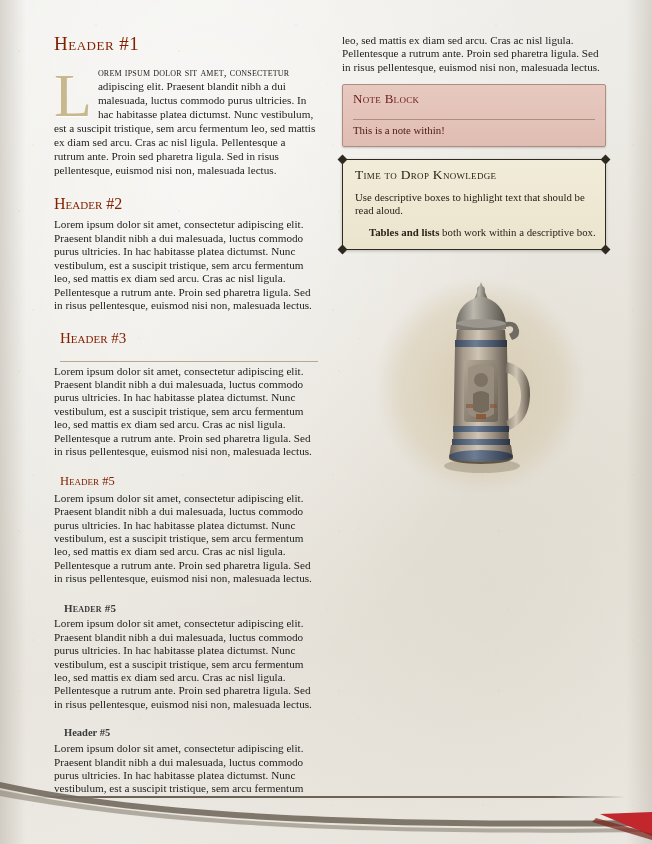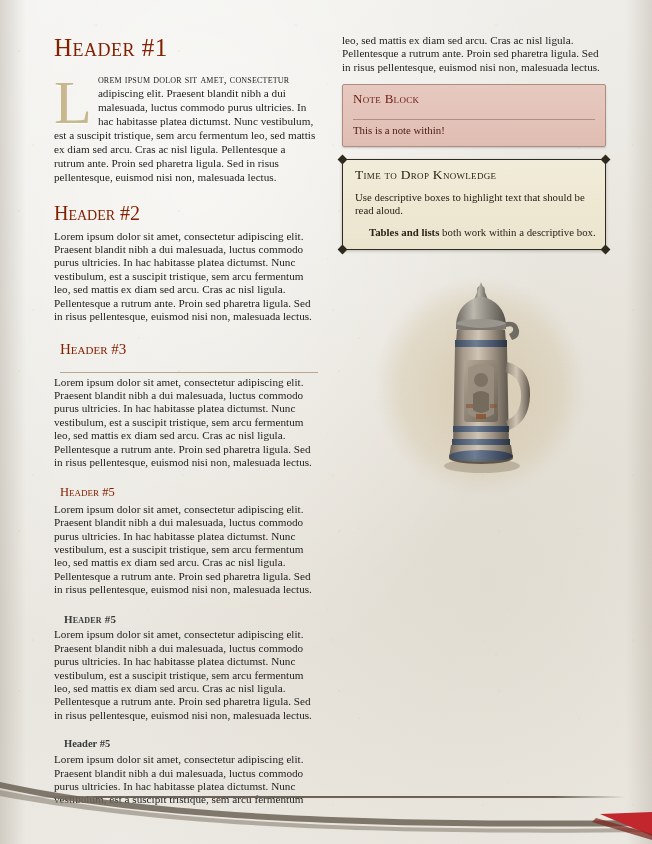--- a/index.html
+++ b/index.html
@@ -65,30 +65,30 @@
     width: 264px;
   }
   .col-left  { left: 0; }
   .col-right { left: 288px; }
 
   
   .h1 {
     font-family: "Liberation Serif", serif;
     font-variant: small-caps;
     color: #822000;
-    font-size: 25px;
+    font-size: 19px;
     font-weight: normal;
     letter-spacing: 0.5px;
     margin: 0 0 10px 0;
     line-height: 1.1;
   }
   .h2 {
     font-variant: small-caps;
     color: #822000;
-    font-size: 20px;
+    font-size: 16px;
     font-weight: normal;
     margin: 18px 0 6px 0;
     line-height: 1.1;
   }
   .h3 {
     font-variant: small-caps;
     color: #822000;
     font-size: 15px;
     font-weight: normal;
     margin: 18px 0 3px 6px;

